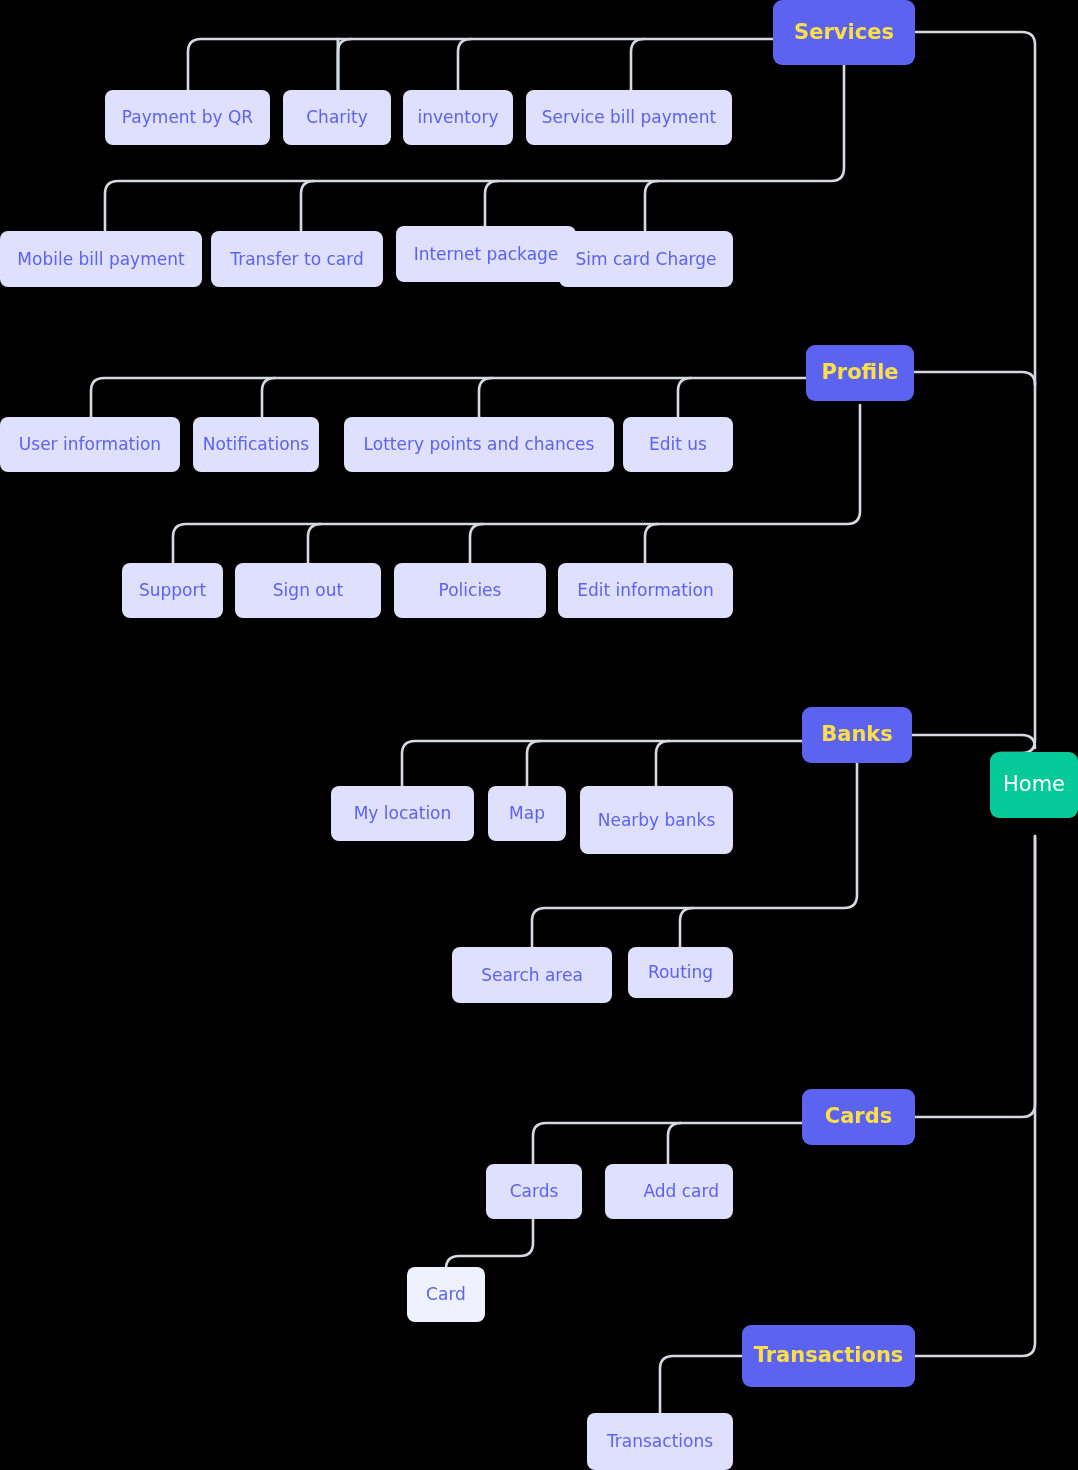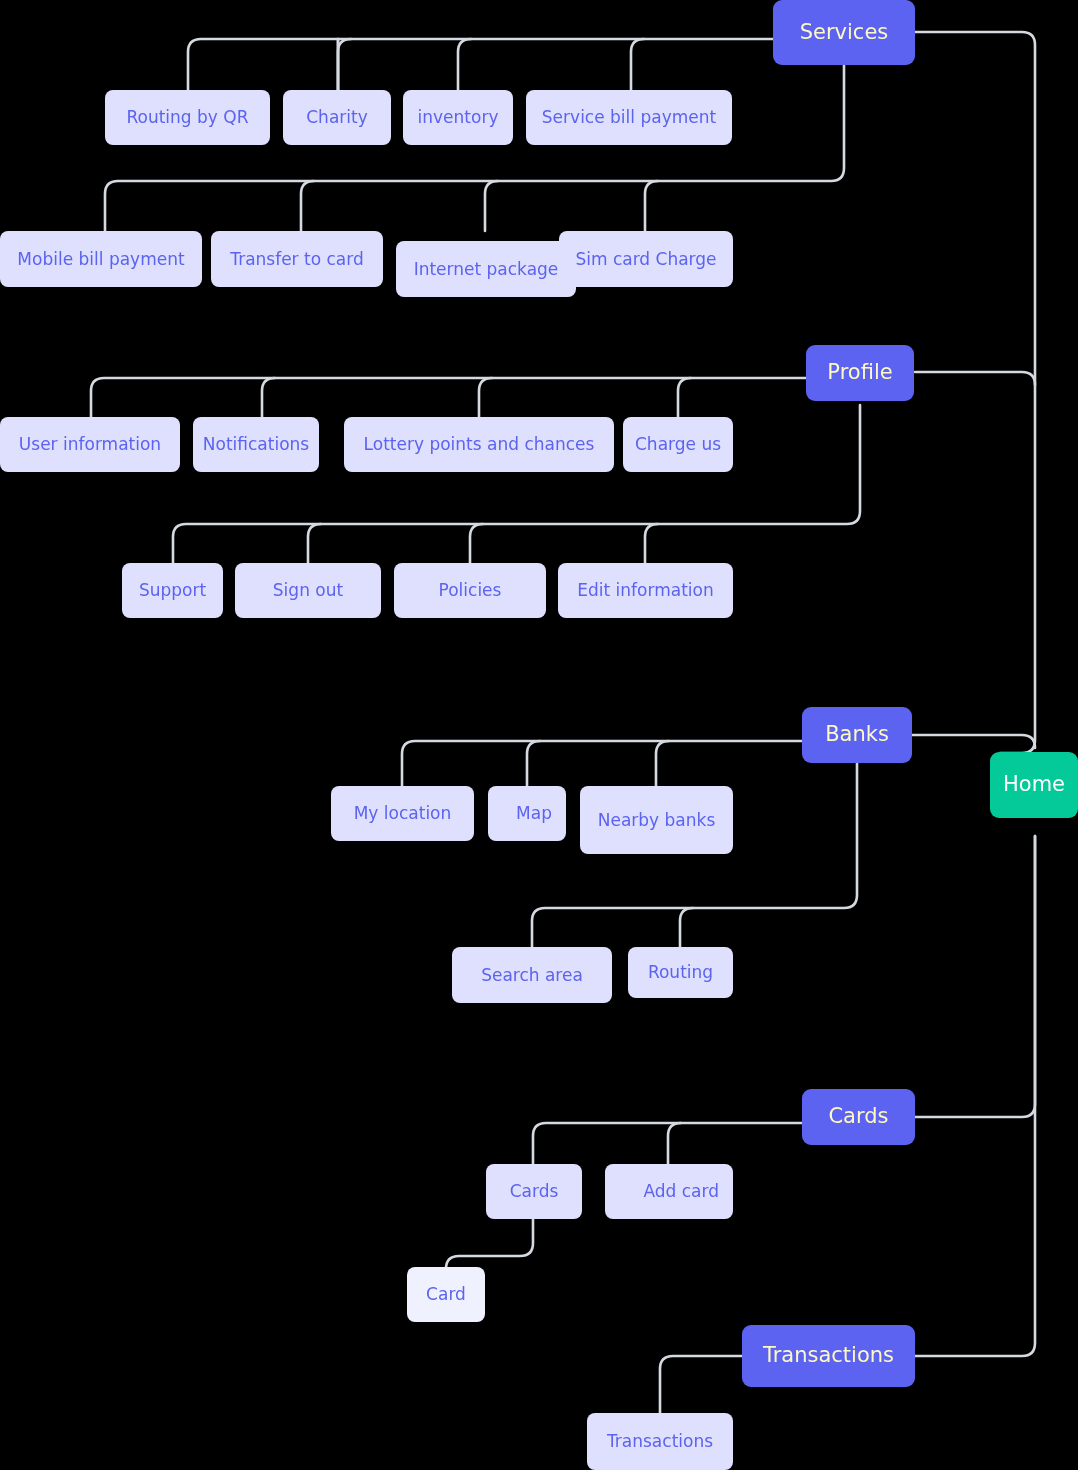--- a/index.html
+++ b/index.html
@@ -31,23 +31,24 @@
     align-items: center;
     justify-content: center;
     border-radius: 8px;
     text-align: center;
     line-height: 1.1;
     white-space: nowrap;
     user-select: none;
   }
   .node.parent {
     background: #5b63f0;
-    color: #fef9c3;
+    color: #fde047;
     font-size: 21px;
     border-radius: 9px;
+    font-weight: bold;
   }
   .node.home {
     background: #04c999;
     color: #ffffff;
     font-size: 21px;
     border-radius: 9px;
   }
   .node.child {
     background: #dfe0fd;
     color: #5b63f0;
@@ -118,60 +119,60 @@
       <path d="M 742 1356 L 673 1356 Q 660 1356 660 1369 L 660 1413"></path>
 
     </g>
   </svg>
 
   <div class="node parent" style="left:773px; top:0px; width:142px; height:65px;">
     <span class="label">Services</span>
   </div>
 
   <div class="node child" style="left:105px; top:90px; width:165px; height:55px;">
-    <span class="label">Routing by QR</span>
+    <span class="label">Payment by QR</span>
   </div>
   <div class="node child" style="left:283px; top:90px; width:108px; height:55px;">
     <span class="label">Charity</span>
   </div>
   <div class="node child" style="left:403px; top:90px; width:110px; height:55px;">
     <span class="label">inventory</span>
   </div>
   <div class="node child" style="left:0px; top:231px; width:202px; height:56px;">
     <span class="label">Mobile bill payment</span>
   </div>
 
   <div class="node child" style="left:526px; top:90px; width:206px; height:55px;">
     <span class="label">Service bill payment</span>
   </div>
   <div class="node child" style="left:211px; top:231px; width:172px; height:56px;">
     <span class="label">Transfer to card</span>
   </div>
-  <div class="node child" style="left:396px; top:241px; width:180px; height:56px;">
+  <div class="node child" style="left:396px; top:226px; width:180px; height:56px;">
     <span class="label">Internet package</span>
   </div>
   <div class="node child" style="left:559px; top:231px; width:174px; height:56px;">
     <span class="label">Sim card Charge</span>
   </div>
 
   <div class="node parent" style="left:806px; top:345px; width:108px; height:56px;">
     <span class="label">Profile</span>
   </div>
 
   <div class="node child" style="left:0px; top:417px; width:180px; height:55px;">
     <span class="label">User information</span>
   </div>
   <div class="node child" style="left:193px; top:417px; width:126px; height:55px;">
     <span class="label">Notifications</span>
   </div>
   <div class="node child" style="left:344px; top:417px; width:270px; height:55px;">
     <span class="label">Lottery points and chances</span>
   </div>
   <div class="node child" style="left:623px; top:417px; width:110px; height:55px;">
-    <span class="label">Charge us</span>
+    <span class="label">Edit us</span>
   </div>
 
   <div class="node child" style="left:122px; top:563px; width:101px; height:55px;">
     <span class="label">Support</span>
   </div>
   <div class="node child" style="left:235px; top:563px; width:146px; height:55px;">
     <span class="label">Sign out</span>
   </div>
   <div class="node child" style="left:394px; top:563px; width:152px; height:55px;">
     <span class="label">Policies</span>
@@ -180,21 +181,21 @@
     <span class="label">Edit information</span>
   </div>
 
   <div class="node parent" style="left:802px; top:707px; width:110px; height:56px;justify-content:center;">
     <span class="label">Banks</span>
   </div>
 
   <div class="node child" style="left:331px; top:786px; width:143px; height:55px;">
     <span class="label">My location</span>
   </div>
-  <div class="node child" style="left:488px; top:786px; width:78px; height:55px;justify-content:flex-end;">
+  <div class="node child" style="left:488px; top:786px; width:78px; height:55px;">
     <span class="label">Map</span>
   </div>
   <div class="node child" style="left:580px; top:786px; width:153px; height:68px;">
     <span class="label">Nearby banks</span>
   </div>
 
   <div class="node child" style="left:452px; top:947px; width:160px; height:56px;">
     <span class="label">Search area</span>
   </div>
   <div class="node child" style="left:628px; top:947px; width:105px; height:51px;">

